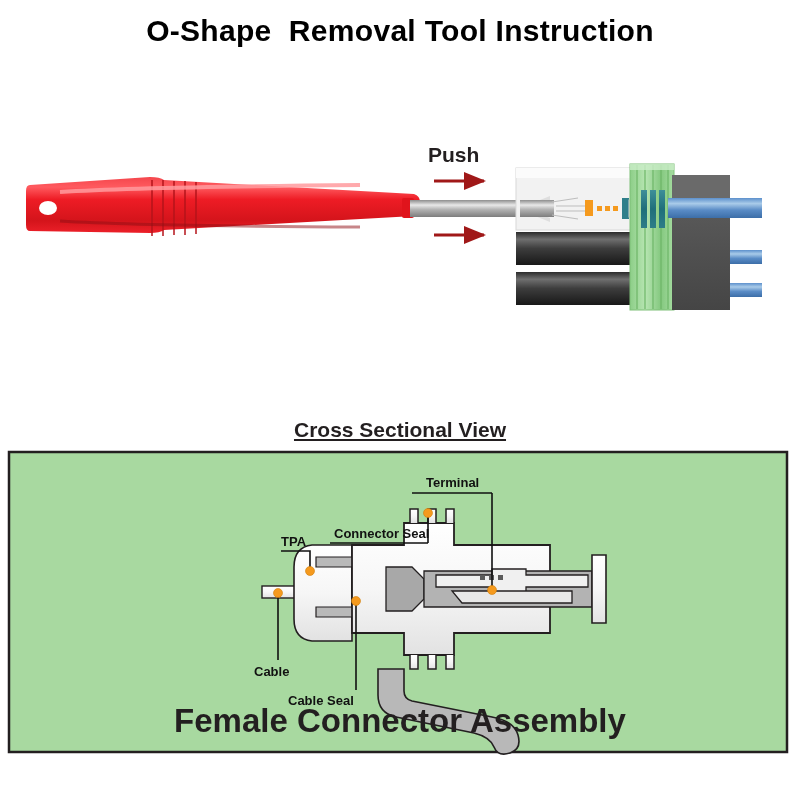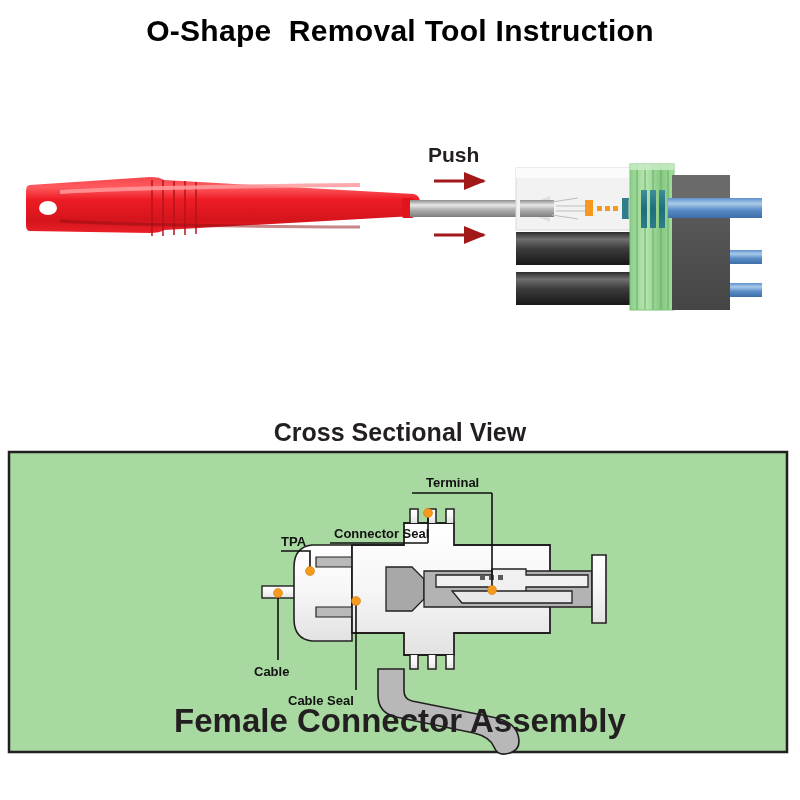--- a/index.html
+++ b/index.html
@@ -11,21 +11,21 @@
   #page-title{
     position:absolute;left:0;top:14px;width:800px;
     text-align:center;
     font-size:30px;font-weight:bold;
     letter-spacing:.3px;
     white-space:pre;
   }
   #cross-title{
     position:absolute;left:0;top:418px;width:800px;
     text-align:center;
-    font-size:25px;font-weight:bold;color:#231f20;
+    font-size:21px;font-weight:bold;color:#231f20;text-decoration:underline;
   }
   #assembly-caption{
     position:absolute;left:0;top:702px;width:800px;
     text-align:center;
     font-size:33px;font-weight:bold;color:#231f20;
   }
   svg{display:block;position:absolute;}
   #tool-figure{left:0;top:120px;}
   #cross-figure{left:0;top:445px;}
   .lbl{font-family:"Liberation Sans",sans-serif;font-size:13px;font-weight:bold;fill:#111111;}

